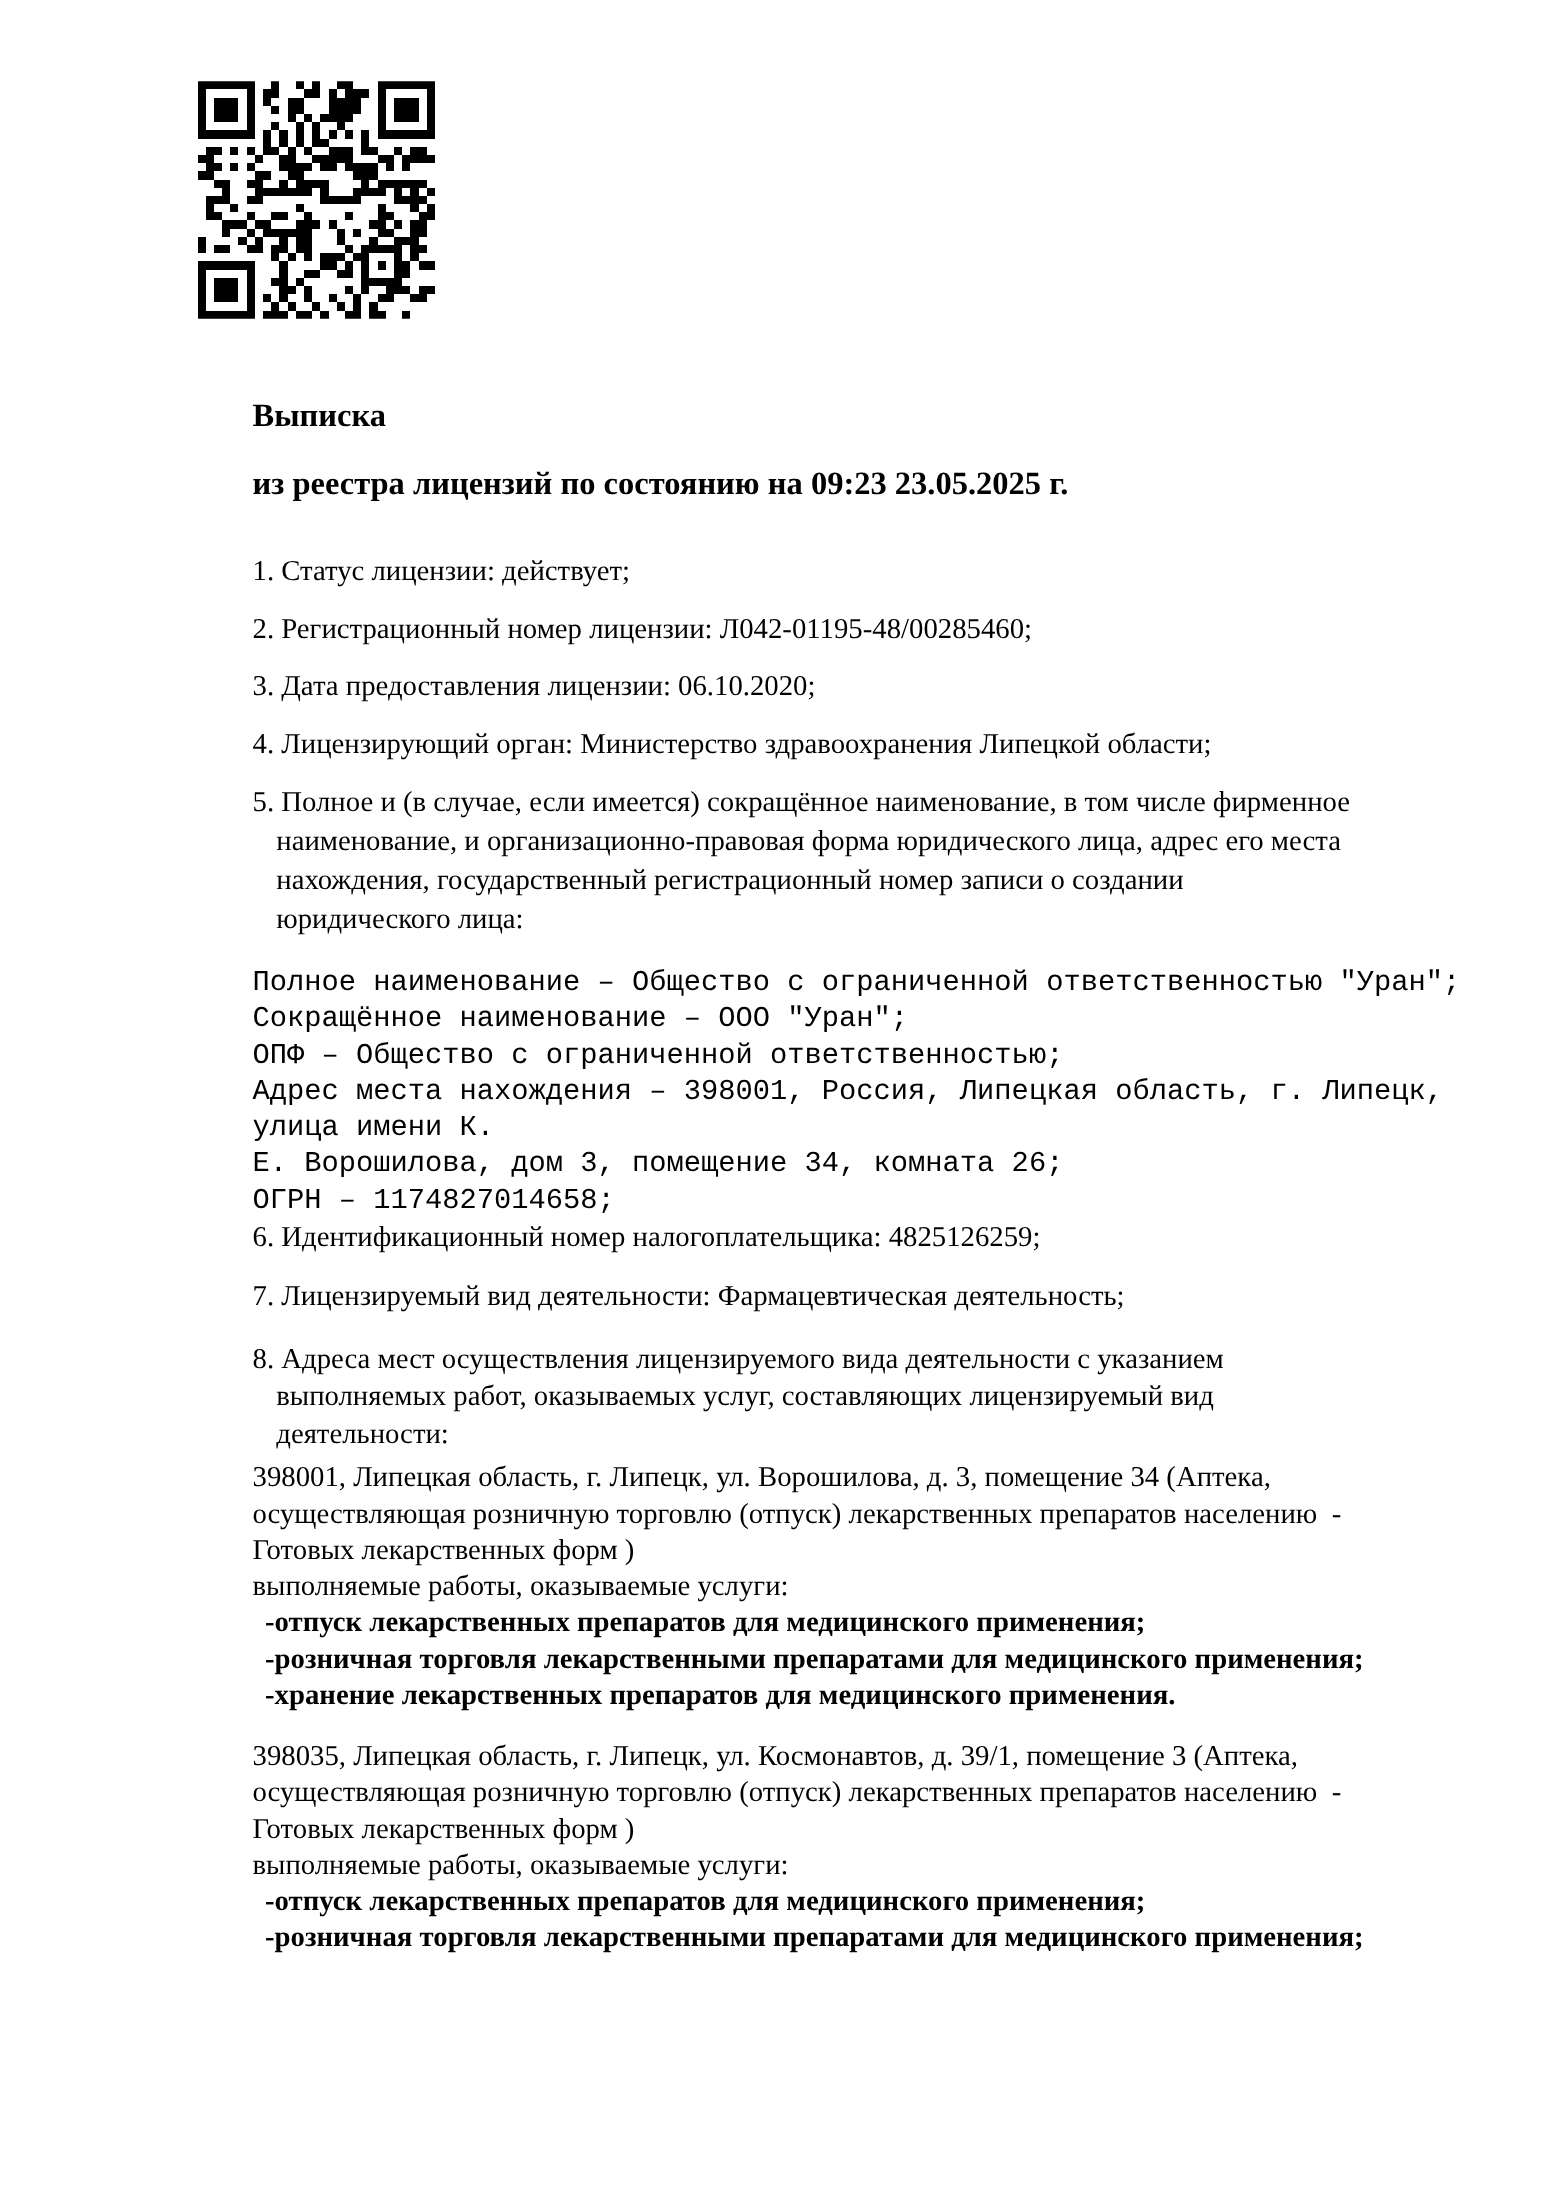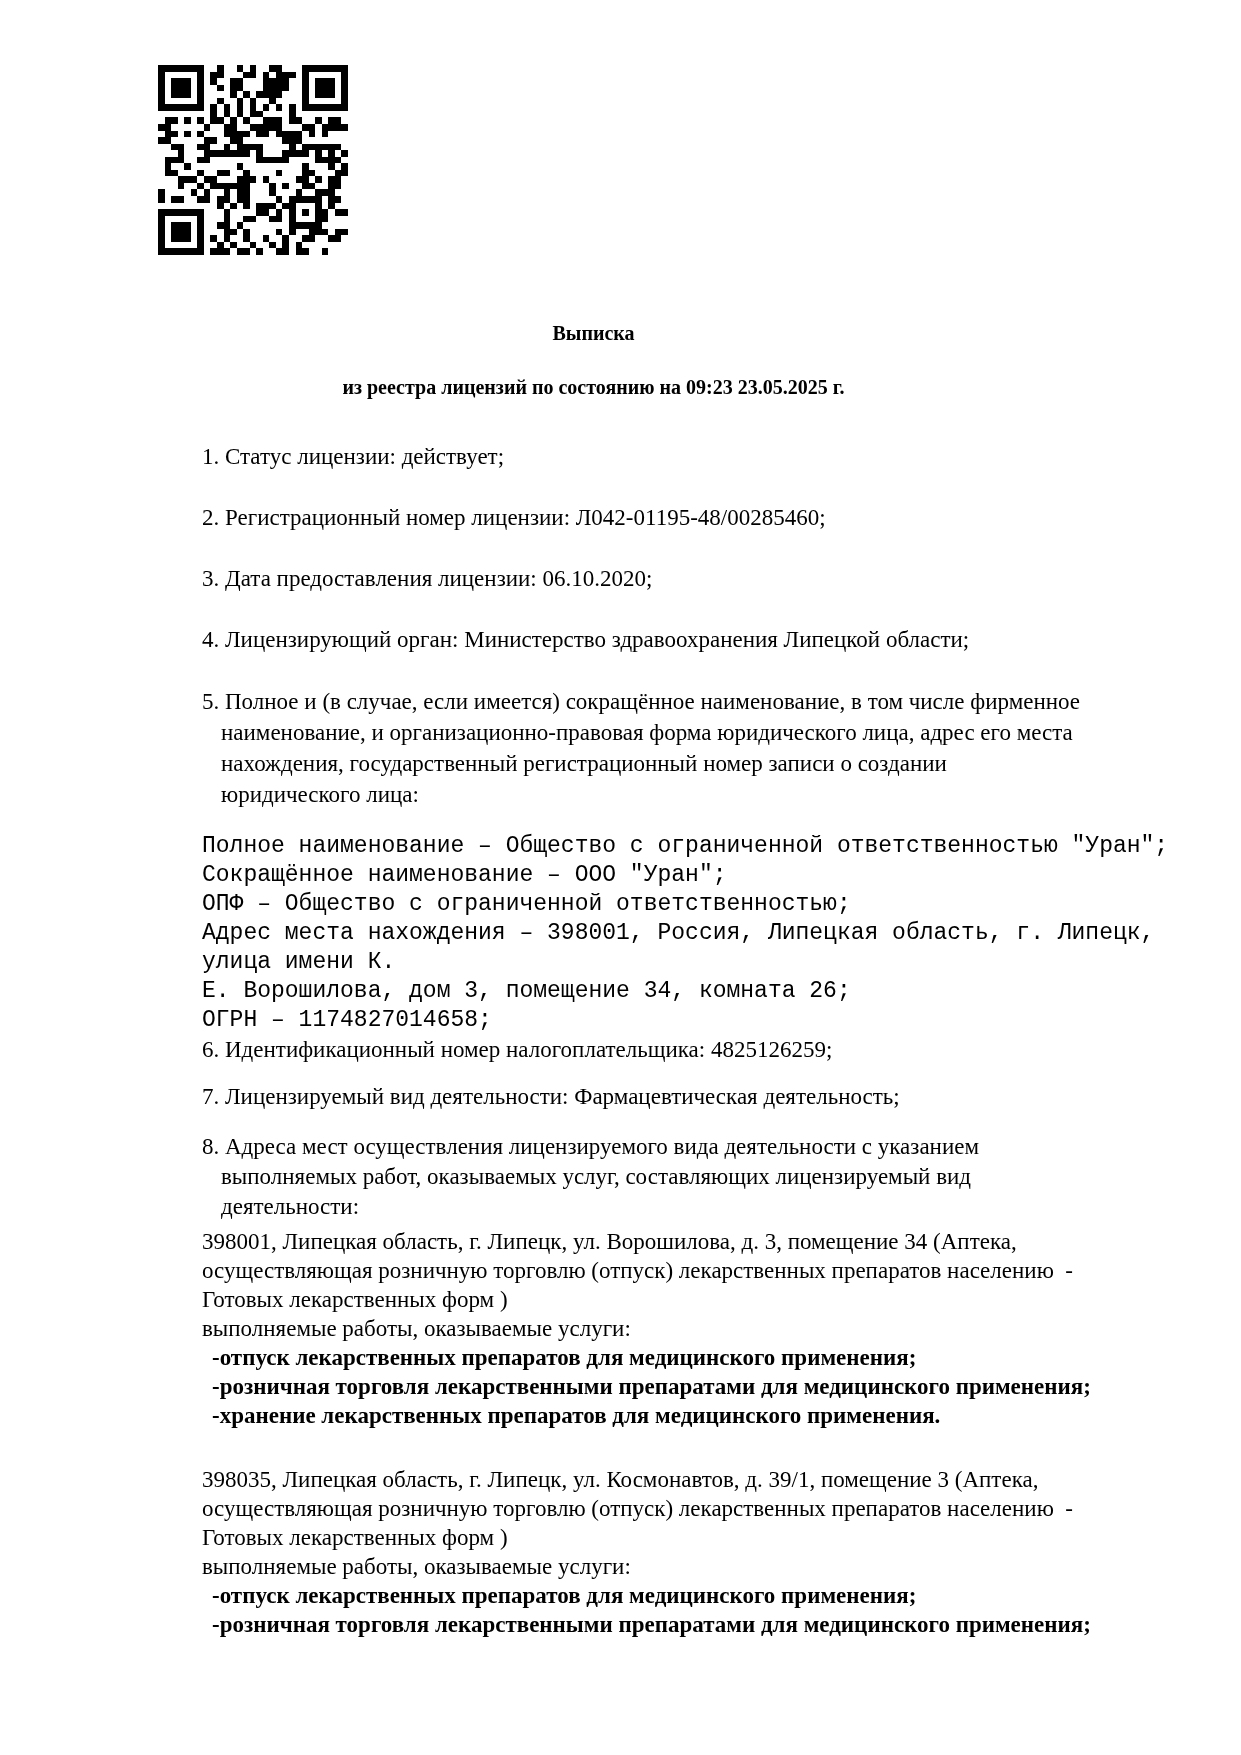--- a/index.html
+++ b/index.html
@@ -15,37 +15,37 @@
   .qr{
     position:absolute;left:158px;top:65px;width:190px;height:190px;
   }
   .qr svg{width:100%;height:100%;display:block;shape-rendering:crispEdges;}
   .content{
     position:absolute;left:202px;top:0;width:980px;
     padding-top:318px;
     font-size:23px;line-height:30px;
   }
   .heading{
-    width:783px;text-align:center;font-weight:bold;
-    font-size:20px;line-height:30px;
+    width:783px;text-align:left;font-weight:bold;
+    font-size:26px;line-height:30px;
   }
   .doc-subtitle{margin-top:24px;}
   .item{padding-left:19px;text-indent:-19px;}
   .item .txt{white-space:pre-wrap;}
   .i1{margin-top:40px;}
-  .i2,.i3,.i4,.i5{margin-top:31px;}
+  .i2,.i3,.i4,.i5{margin-top:16px;}
   .i5{line-height:31px;}
   .entity{margin-top:22px;line-height:29px;}
   .entity .line{white-space:pre-wrap;font-family:Liberation Mono, monospace;}
   .i6{}
   .i7{margin-top:17px;}
   .i8{margin-top:20px;line-height:30px;}
   .addr{line-height:29px;}
   .addr1{margin-top:5px;}
-  .addr2{margin-top:35px;}
+  .addr2{margin-top:20px;}
   .addr .addr-text{white-space:pre-wrap;}
   .addr .work{padding-left:10px;font-weight:bold;}
 </style>
 </head>
 <body>
 
 <div class="page">
 
   <div class="qr">
     <svg viewBox="0 0 29 29" xmlns="http://www.w3.org/2000/svg">

